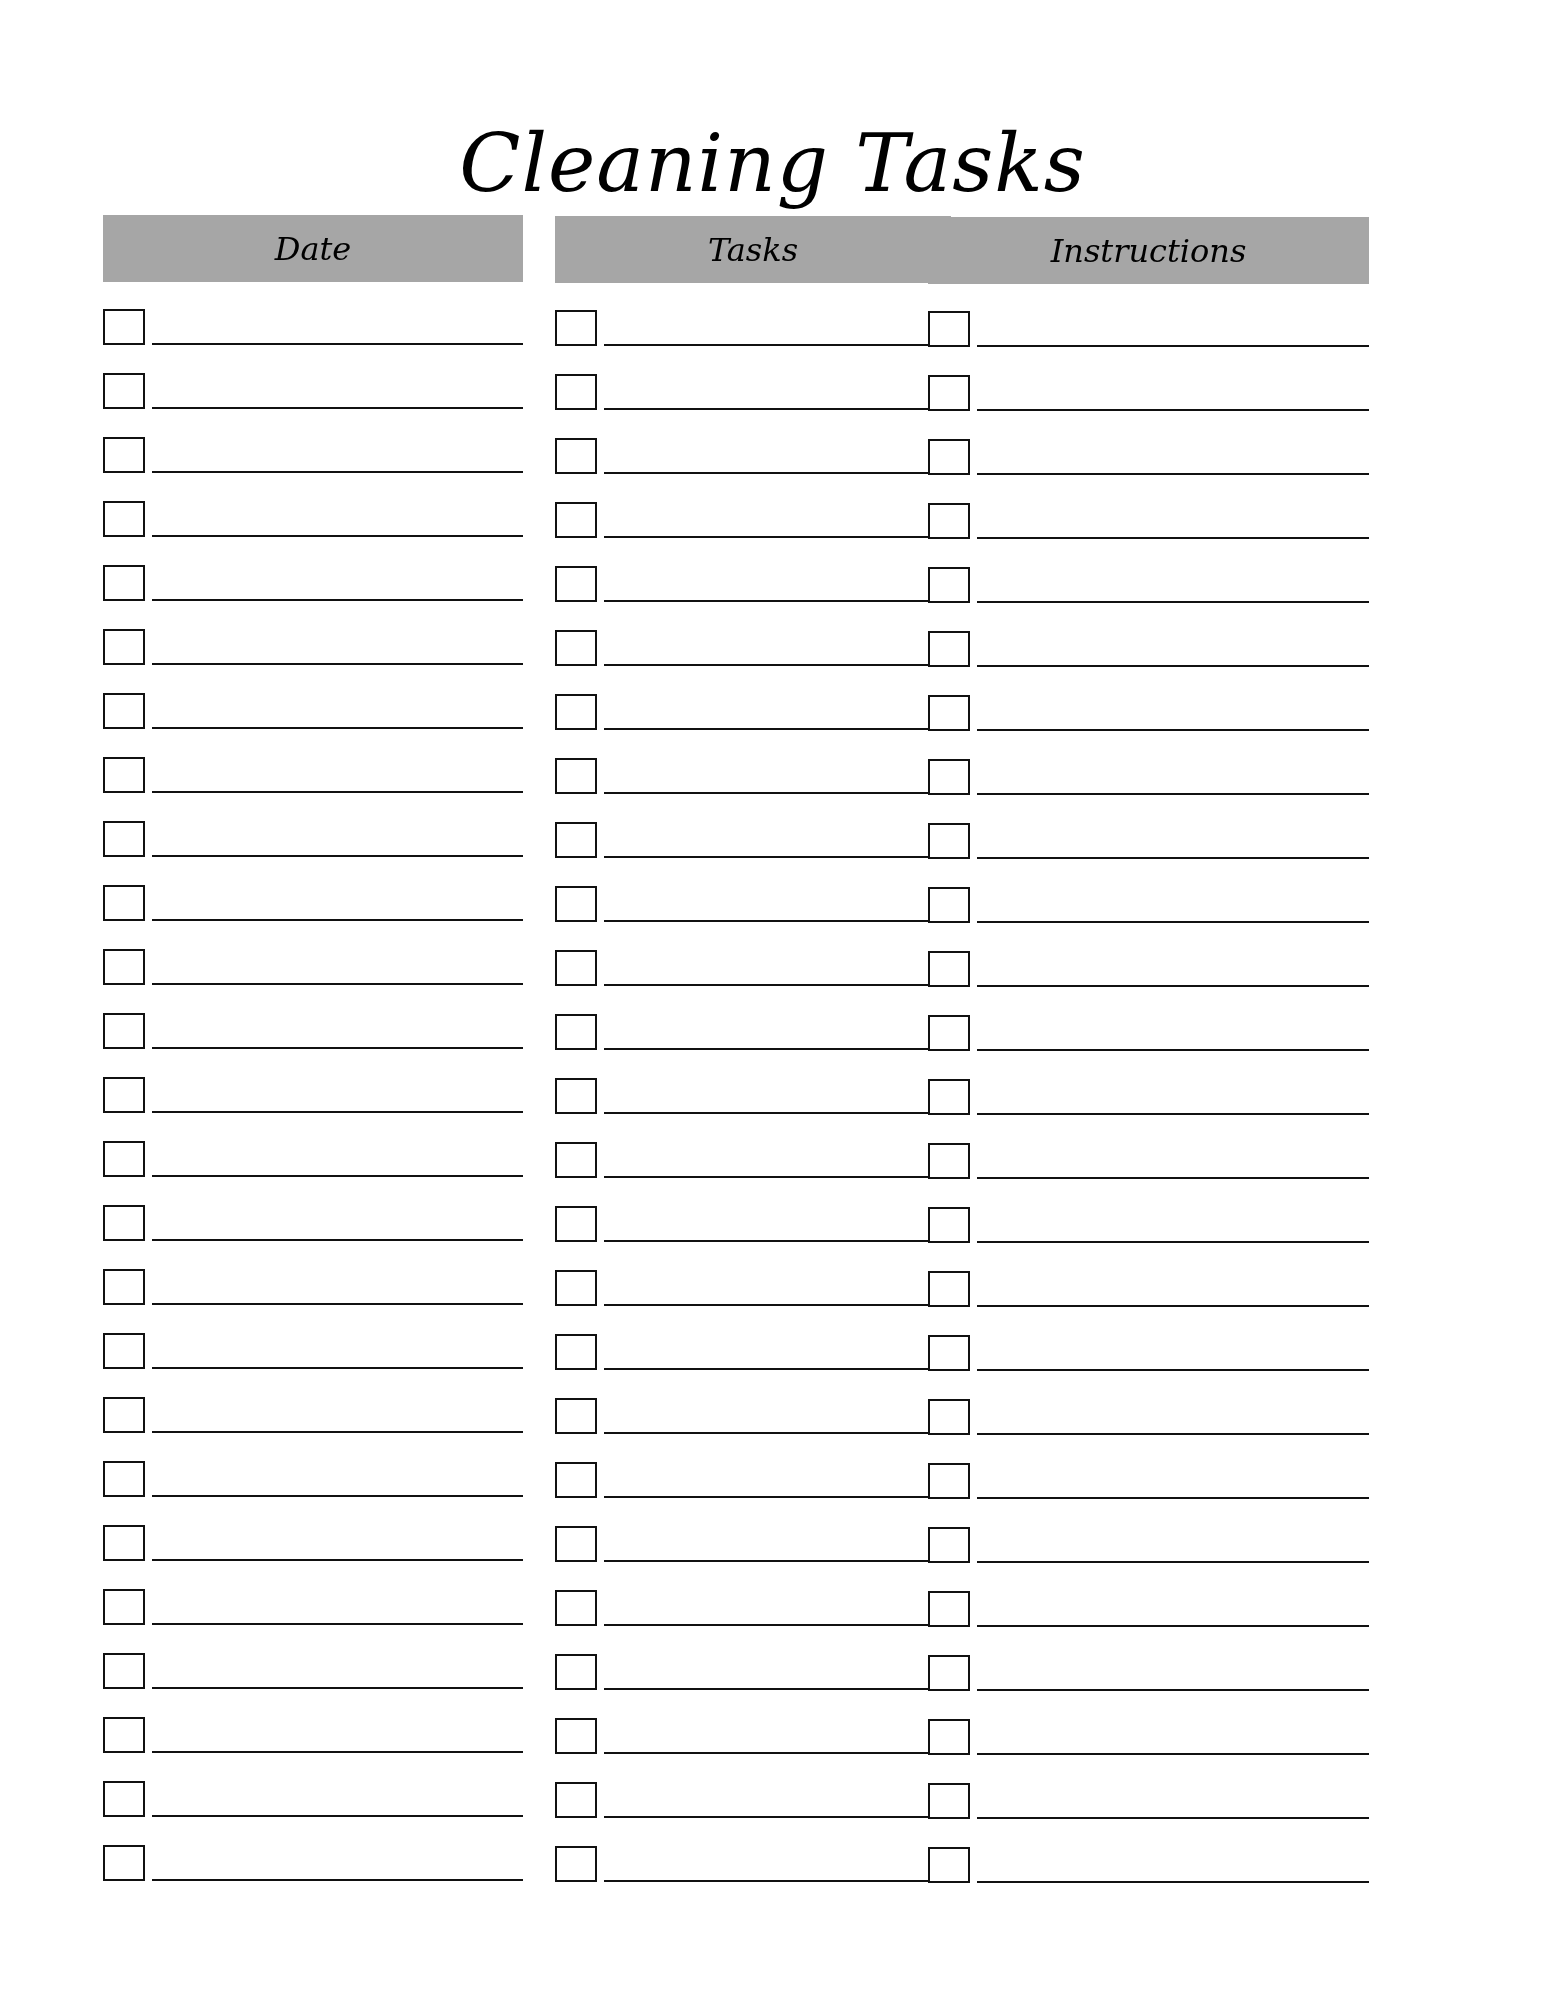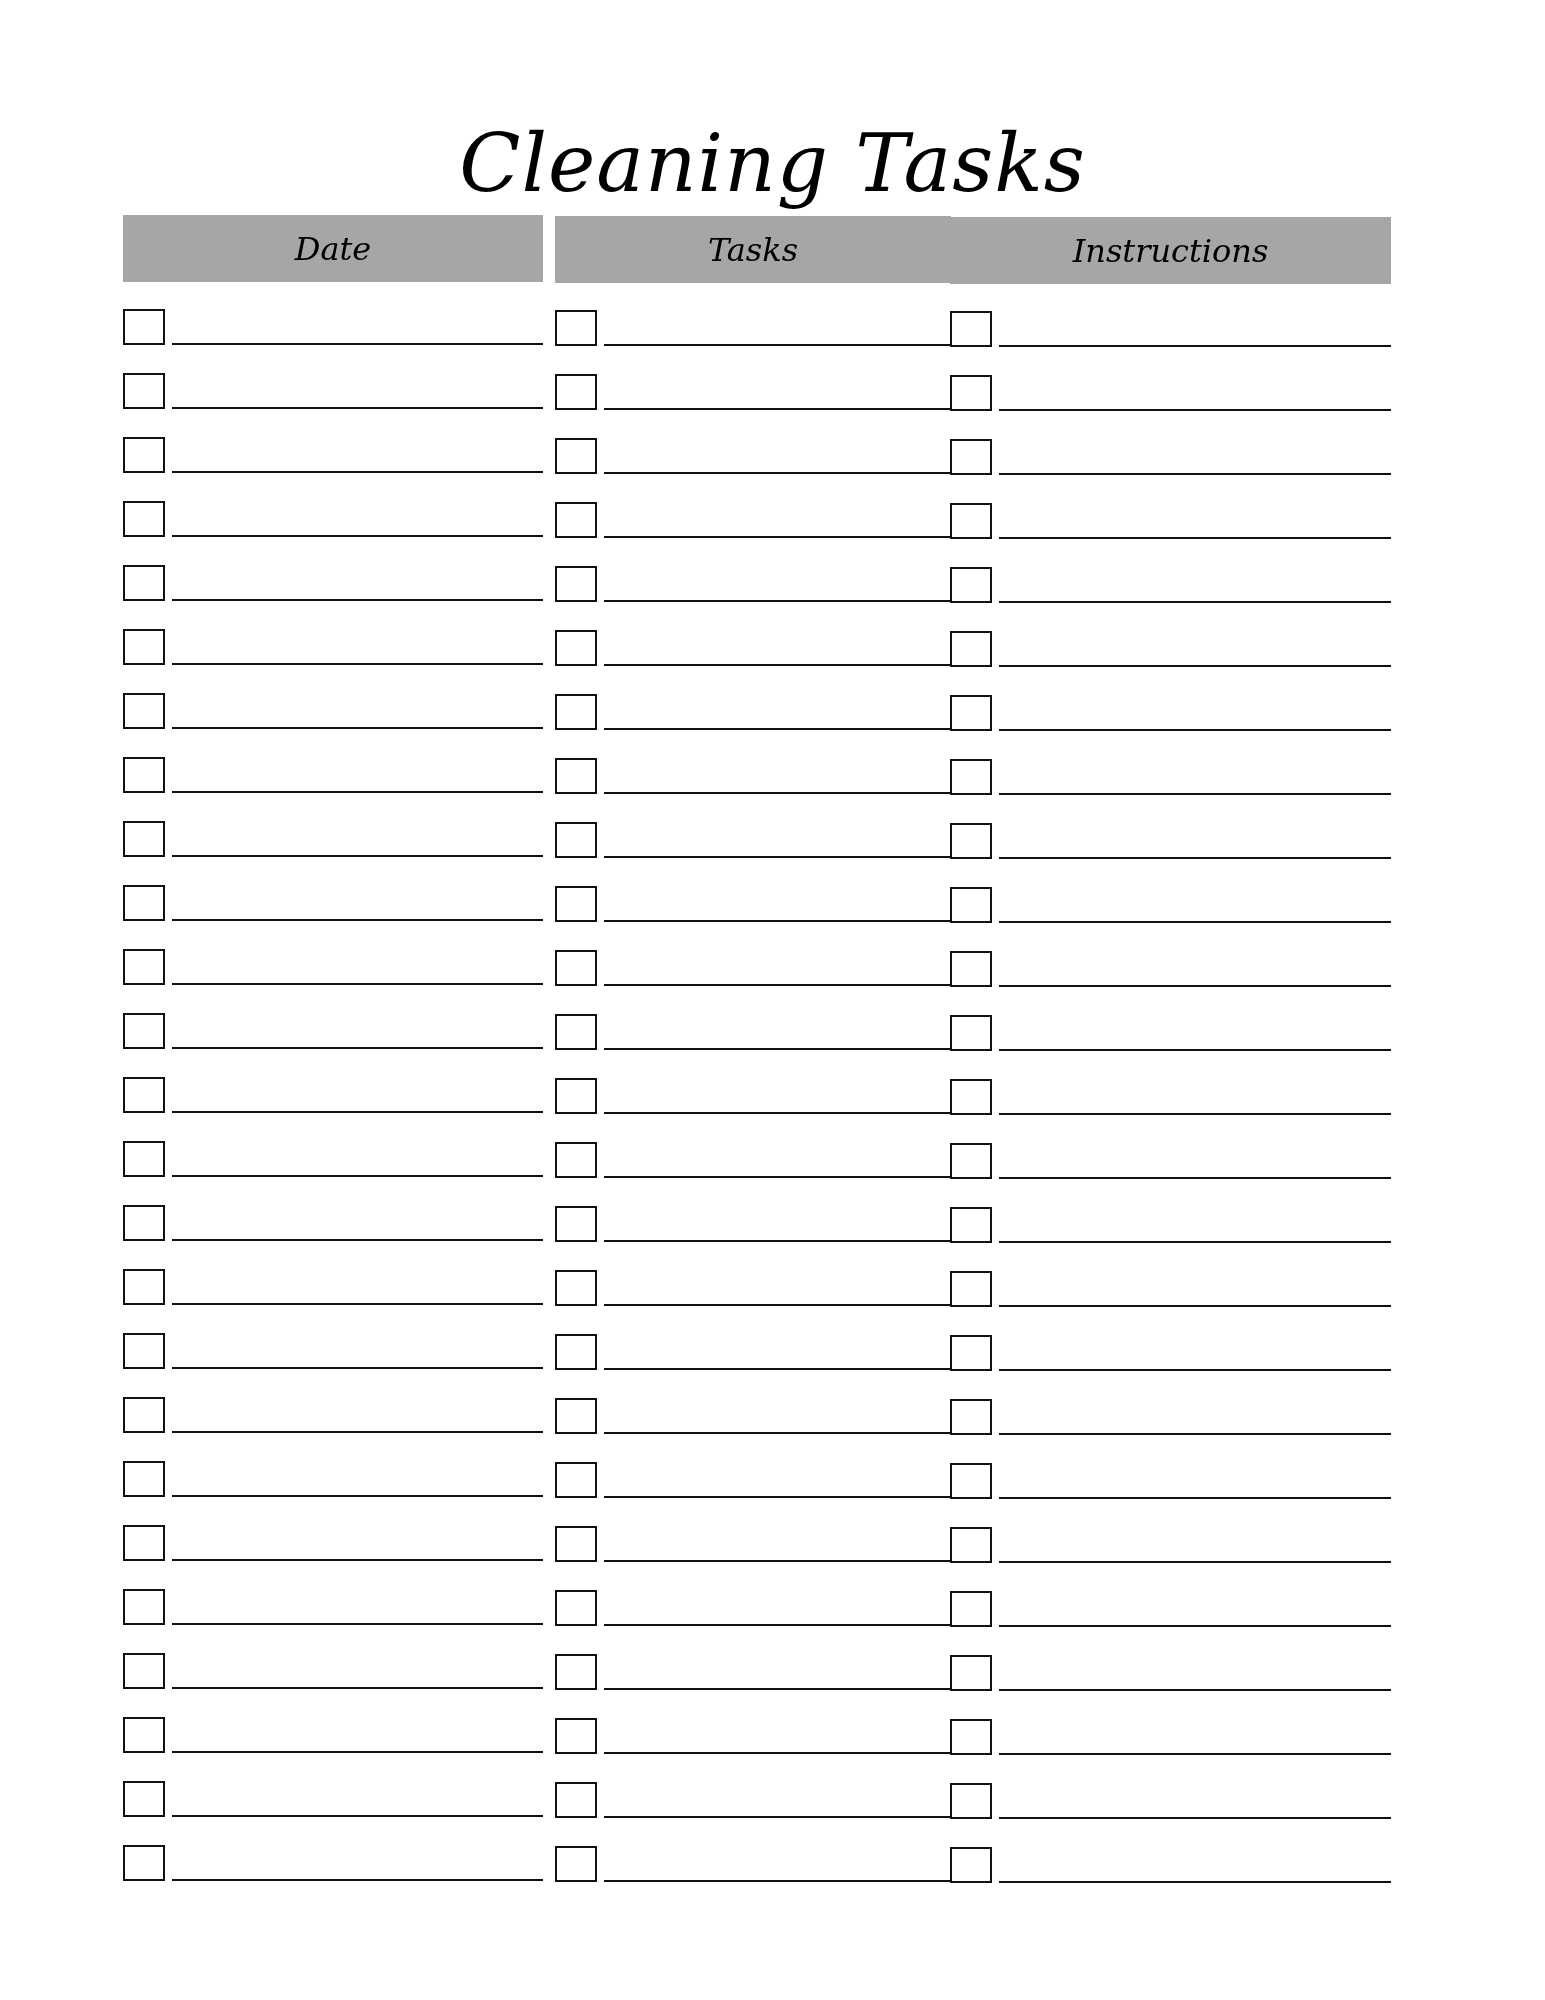--- a/index.html
+++ b/index.html
@@ -3,23 +3,23 @@
   <meta charset="utf-8">
   <style>
     html, body { margin: 0; padding: 0; background: #ffffff; }
     body { width: 1545px; height: 2000px; position: relative; overflow: hidden; font-family: "DejaVu Serif", serif; }
     .title {
       position: absolute; left: 0; top: 86px; width: 1545px; text-align: center;
       font-family: "DejaVu Serif", serif; font-style: italic; font-size: 80px; color: #000;
       letter-spacing: 1px; line-height: 100px; margin-top: 28px;
     }
     .col { position: absolute; top: 215px; width: 420px; }
-    .col.c1 { left: 123px; text-align: center; }
+    .col.c1 { left: 103px; text-align: center; }
     .col.c2 { left: 555px; width: 396px; top: 216px; }
-    .col.c3 { left: 950px; width: 441px; top: 217px; }
+    .col.c3 { left: 928px; width: 441px; top: 217px; }
     .hdr {
       height: 67px; background: #a6a6a6; display: flex; align-items: center; justify-content: center;
       font-family: "DejaVu Serif", serif; font-style: italic; font-size: 32px; color: #000;
     }
     .rows { position: relative; margin-top: 27px; }
     .row { position: relative; height: 64px; }
     .cb {
       position: absolute; left: 0; top: 0; width: 38px; height: 32px;
       border: 2px solid #111; background: #fff; box-sizing: content-box; cursor: pointer;
     }

